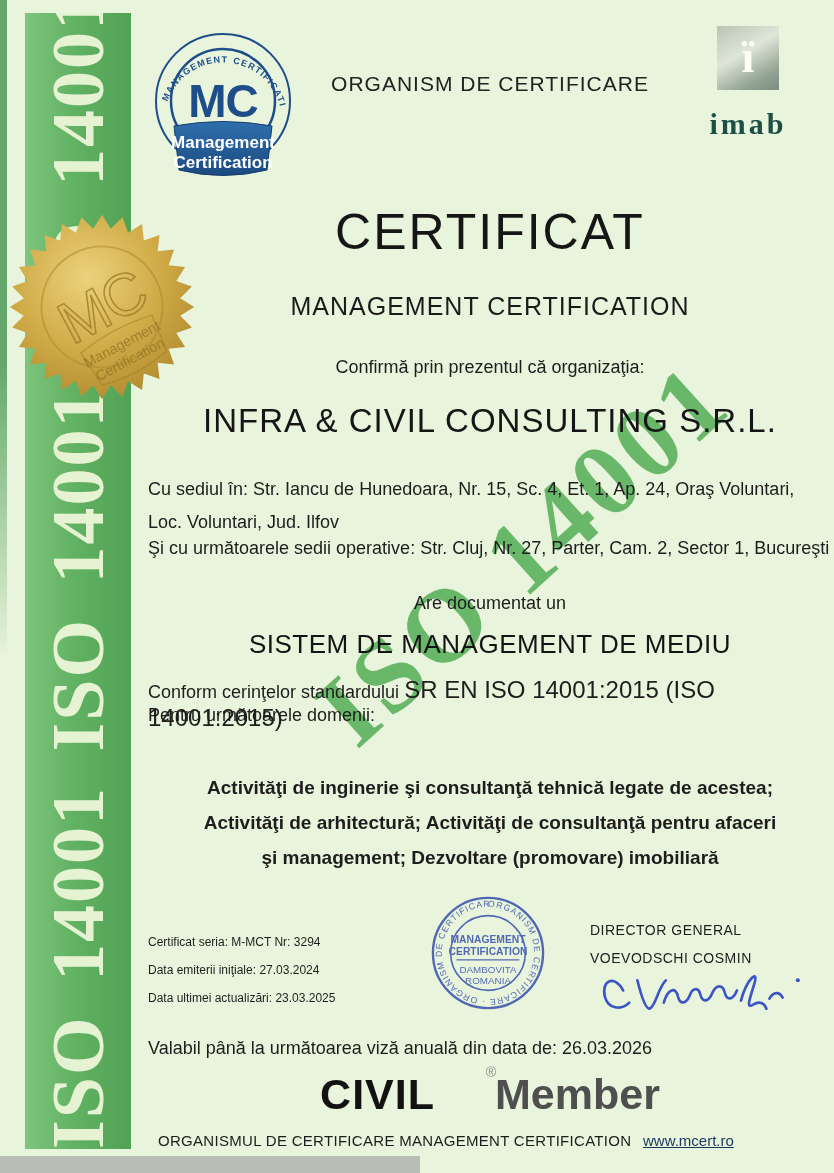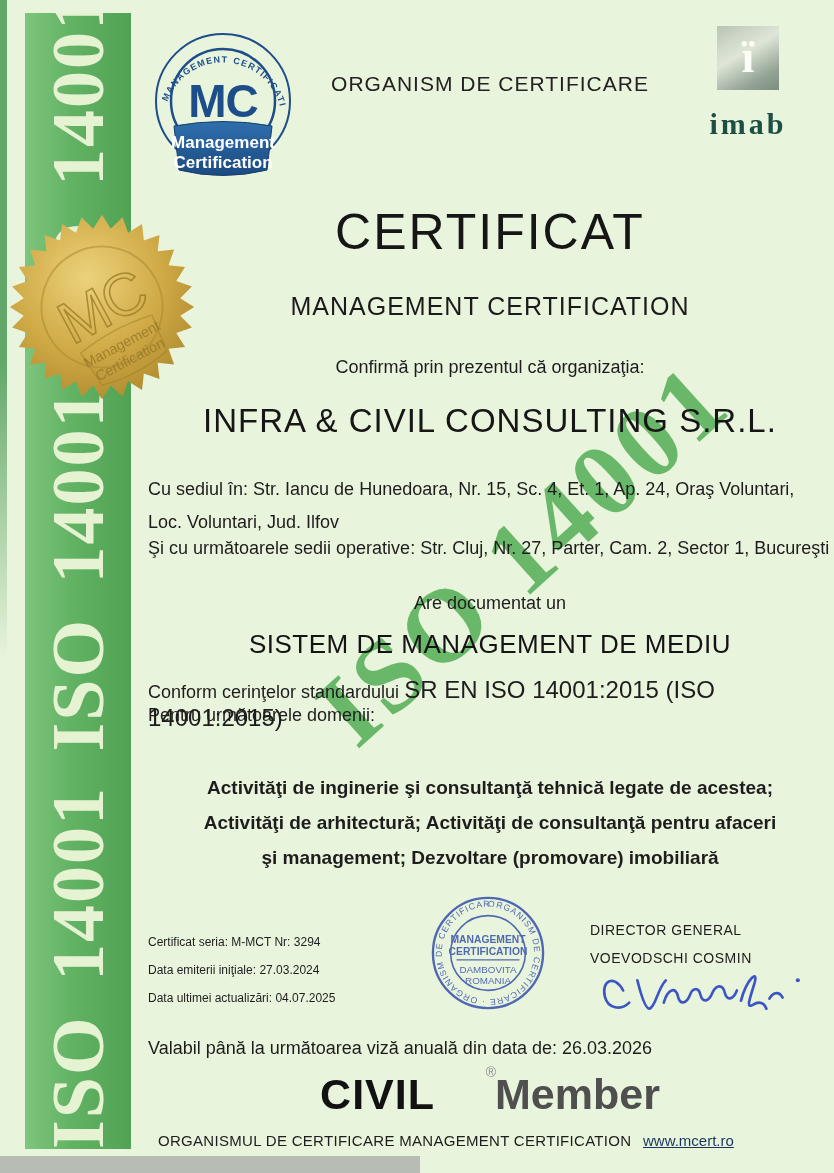--- a/index.html
+++ b/index.html
@@ -142,21 +142,21 @@
 
   <div id="domains" class="abs content z2">
     <div>Activităţi de inginerie şi consultanţă tehnică legate de acestea;</div>
     <div>Activităţi de arhitectură; Activităţi de consultanţă pentru afaceri</div>
     <div>şi management; Dezvoltare (promovare) imobiliară</div>
   </div>
 
   <div id="details" class="abs lblock z2">
     <div>Certificat seria: M-MCT Nr: 3294</div>
     <div>Data emiterii iniţiale: 27.03.2024</div>
-    <div>Data ultimei actualizări: 04.07.2025</div>
+    <div>Data ultimei actualizări: 23.03.2025</div>
   </div>
 
   <svg id="stamp" class="abs" width="120" height="118" viewBox="0 0 120 120">
     <defs>
       <path id="stamparc" d="M60,13 a47,47 0 1 1 -0.01,0" fill="none"></path>
     </defs>
     <g fill="#3c55ae" opacity="0.88">
       <circle cx="60" cy="60" r="56" fill="none" stroke="#3c55ae" stroke-width="2.4"></circle>
       <circle cx="60" cy="60" r="38" fill="none" stroke="#3c55ae" stroke-width="1.6"></circle>
       <text font-size="8.8" letter-spacing="1">

